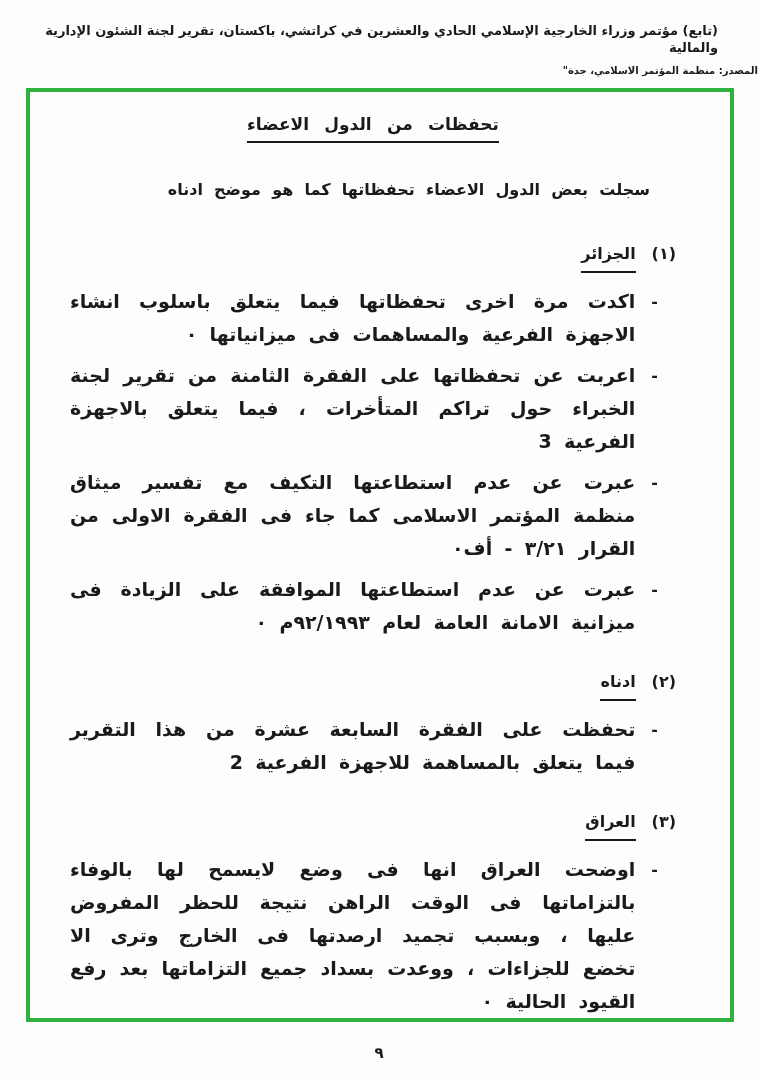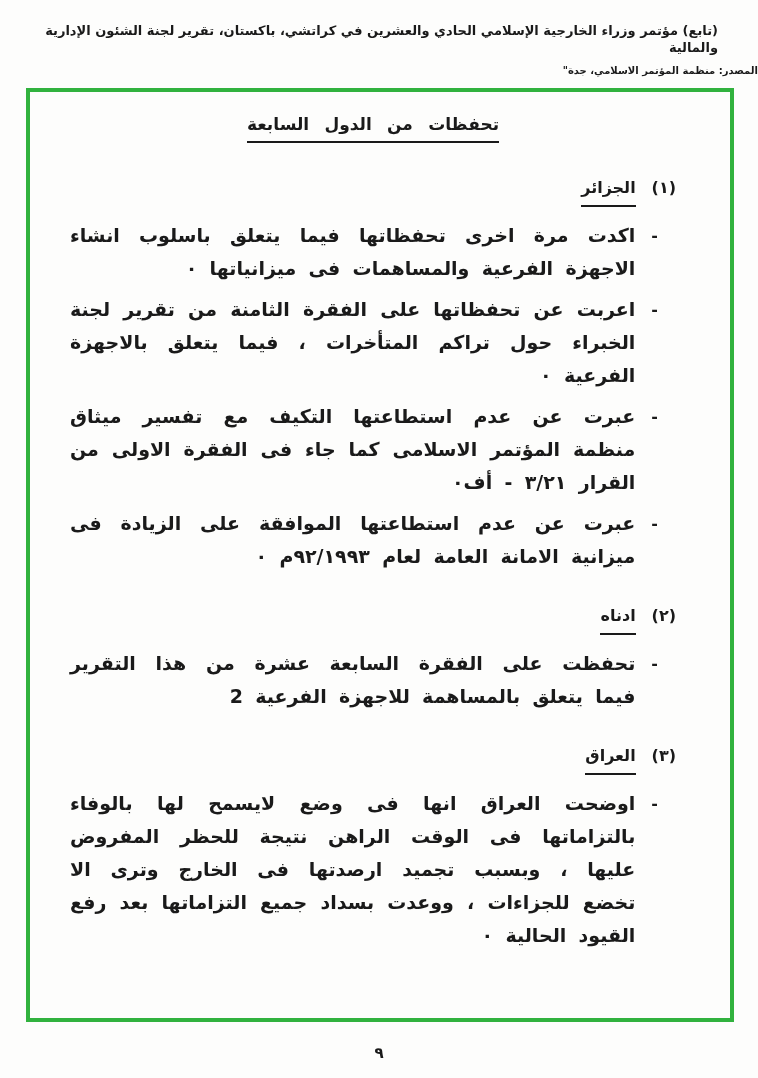--- a/index.html
+++ b/index.html
@@ -89,36 +89,37 @@
 <div class="page">
 
   <div class="doc-header">
     <div class="header-title">(تابع) مؤتمر وزراء الخارجية الإسلامي الحادي والعشرين في كراتشي، باكستان، تقرير لجنة الشئون الإدارية والمالية</div>
     <div class="header-source">المصدر:  منظمة المؤتمر الاسلامي، جدة"</div>
   </div>
 
   <div class="green-box" style="border-color: rgb(49, 178, 62);">
 
     <div class="doc-title-wrap">
-      <span class="doc-title">تحفظات من الدول السابعة</span>
+      <span class="doc-title">تحفظات من الدول الاعضاء</span>
     </div>
 
+    <p class="intro">سجلت بعض الدول الاعضاء تحفظاتها كما هو موضح ادناه</p>
 
     <div class="section">
       <div class="section-heading">
         <span class="sec-num">(١)</span>
         <span class="sec-name">الجزائر</span>
       </div>
       <div class="item">
         <span class="dash">-</span>
         <p class="item-text">اكدت مرة اخرى تحفظاتها فيما يتعلق باسلوب انشاء الاجهزة الفرعية والمساهمات فى ميزانياتها ٠</p>
       </div>
       <div class="item">
         <span class="dash">-</span>
-        <p class="item-text">اعربت عن تحفظاتها على الفقرة الثامنة من تقرير لجنة الخبراء حول تراكم المتأخرات ، فيما يتعلق بالاجهزة الفرعية ٠</p>
+        <p class="item-text">اعربت عن تحفظاتها على الفقرة الثامنة من تقرير لجنة الخبراء حول تراكم المتأخرات ، فيما يتعلق بالاجهزة الفرعية 3</p>
       </div>
       <div class="item">
         <span class="dash">-</span>
         <p class="item-text">عبرت عن عدم استطاعتها التكيف مع تفسير ميثاق منظمة المؤتمر الاسلامى كما جاء فى الفقرة الاولى من القرار ٣/٢١ - أف٠</p>
       </div>
       <div class="item">
         <span class="dash">-</span>
         <p class="item-text">عبرت عن عدم استطاعتها الموافقة على الزيادة فى ميزانية الامانة العامة لعام ٩٢/١٩٩٣م ٠</p>
       </div>
     </div>

